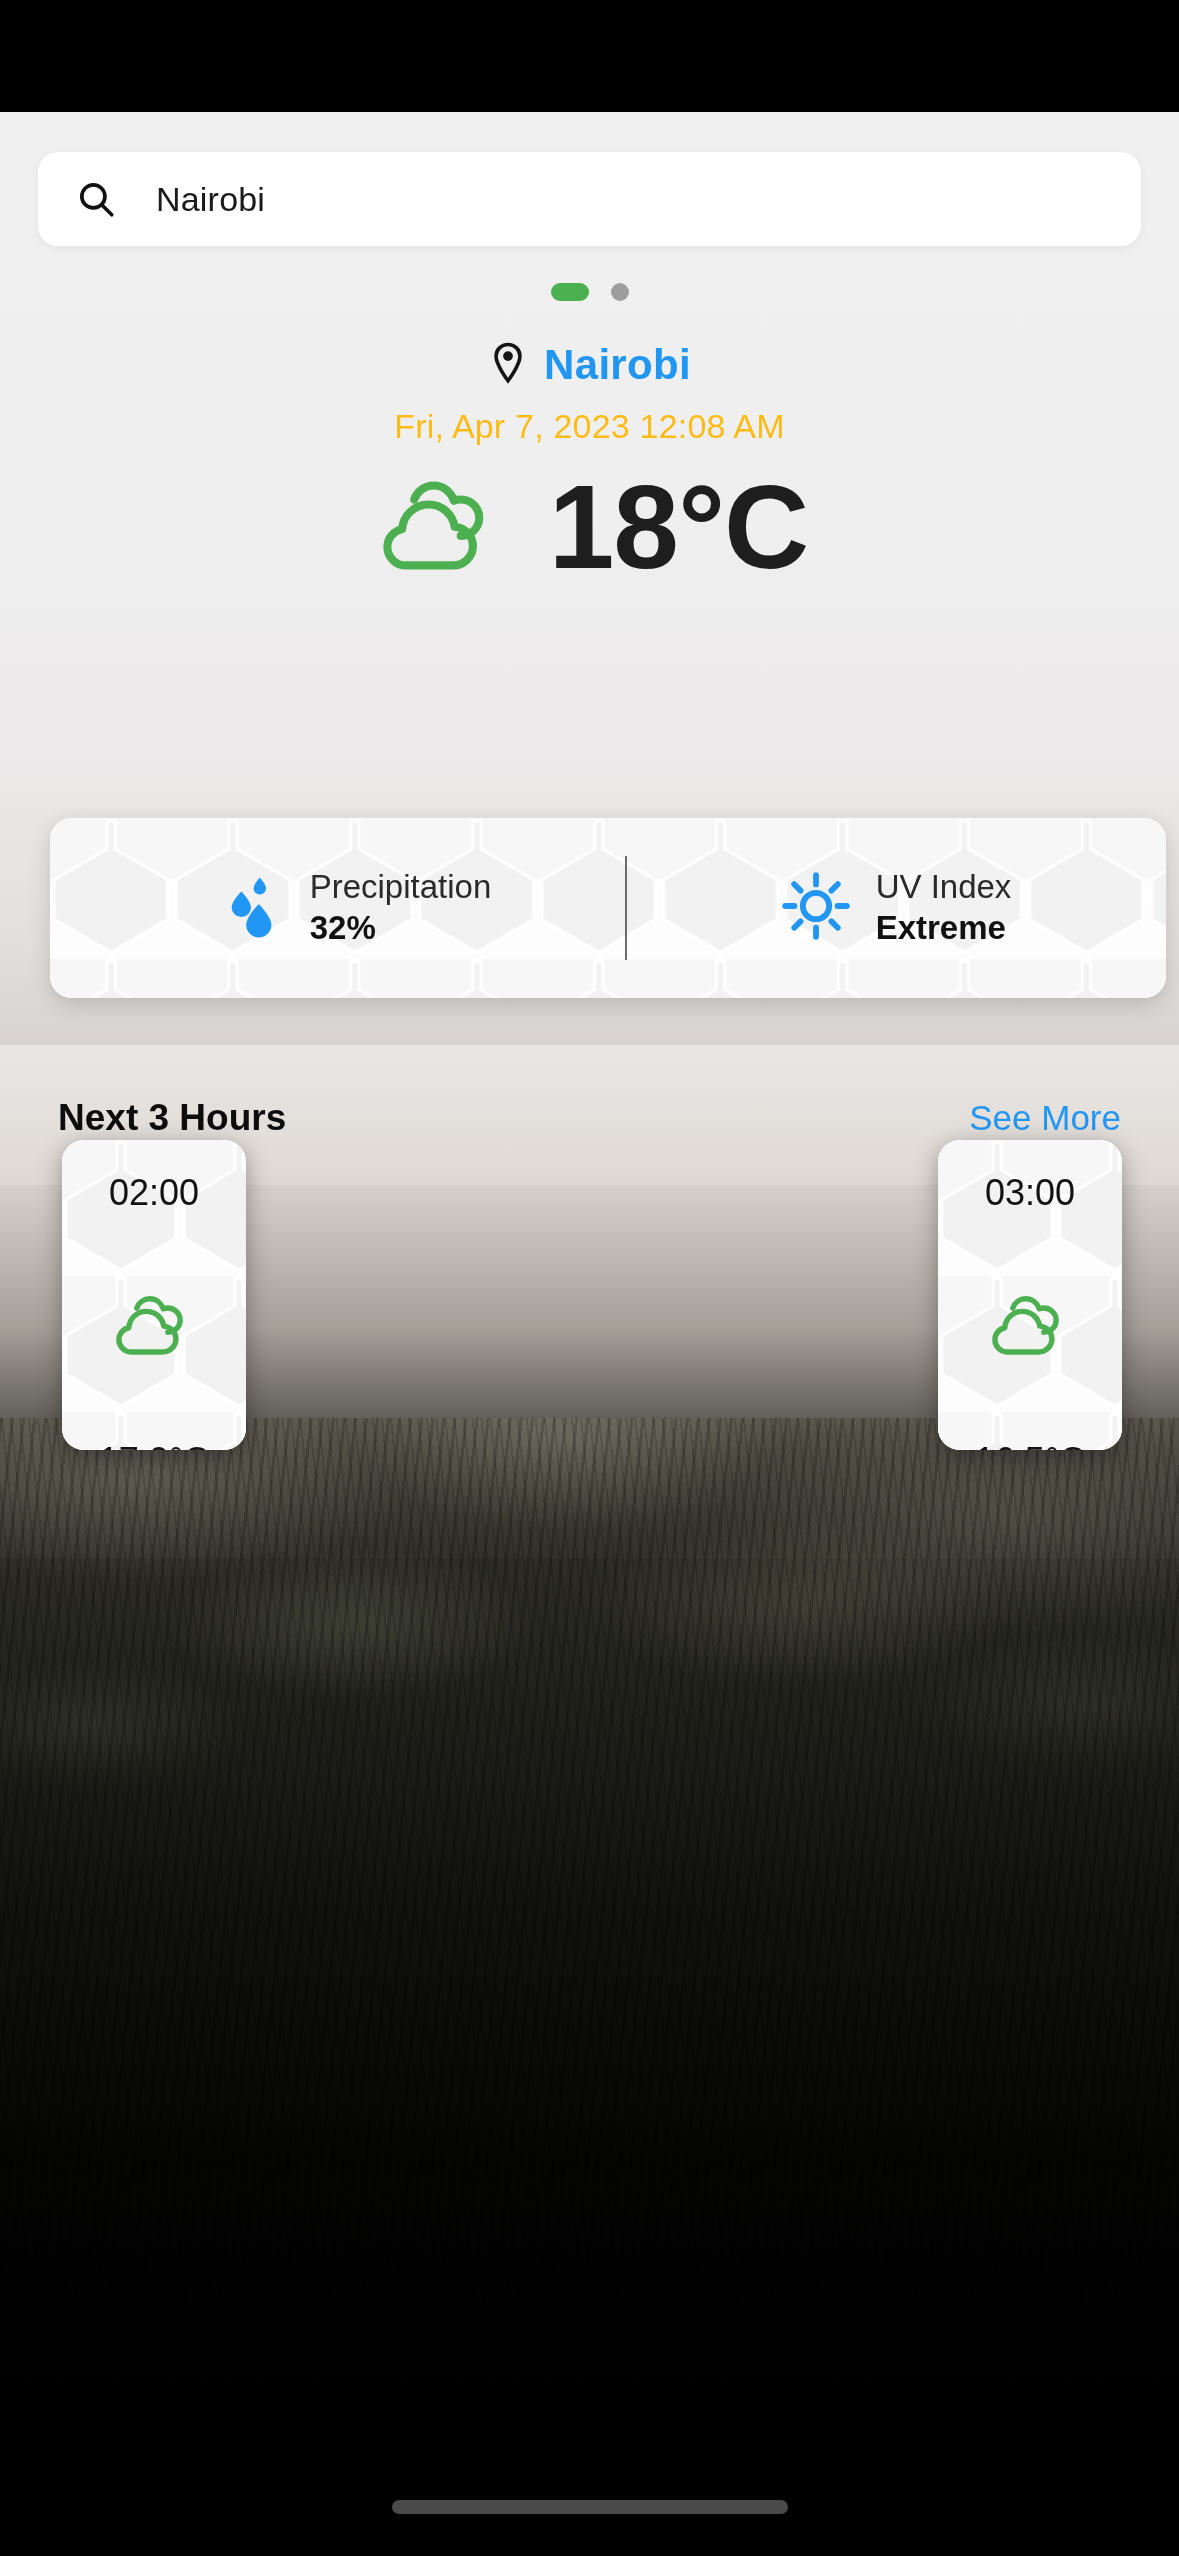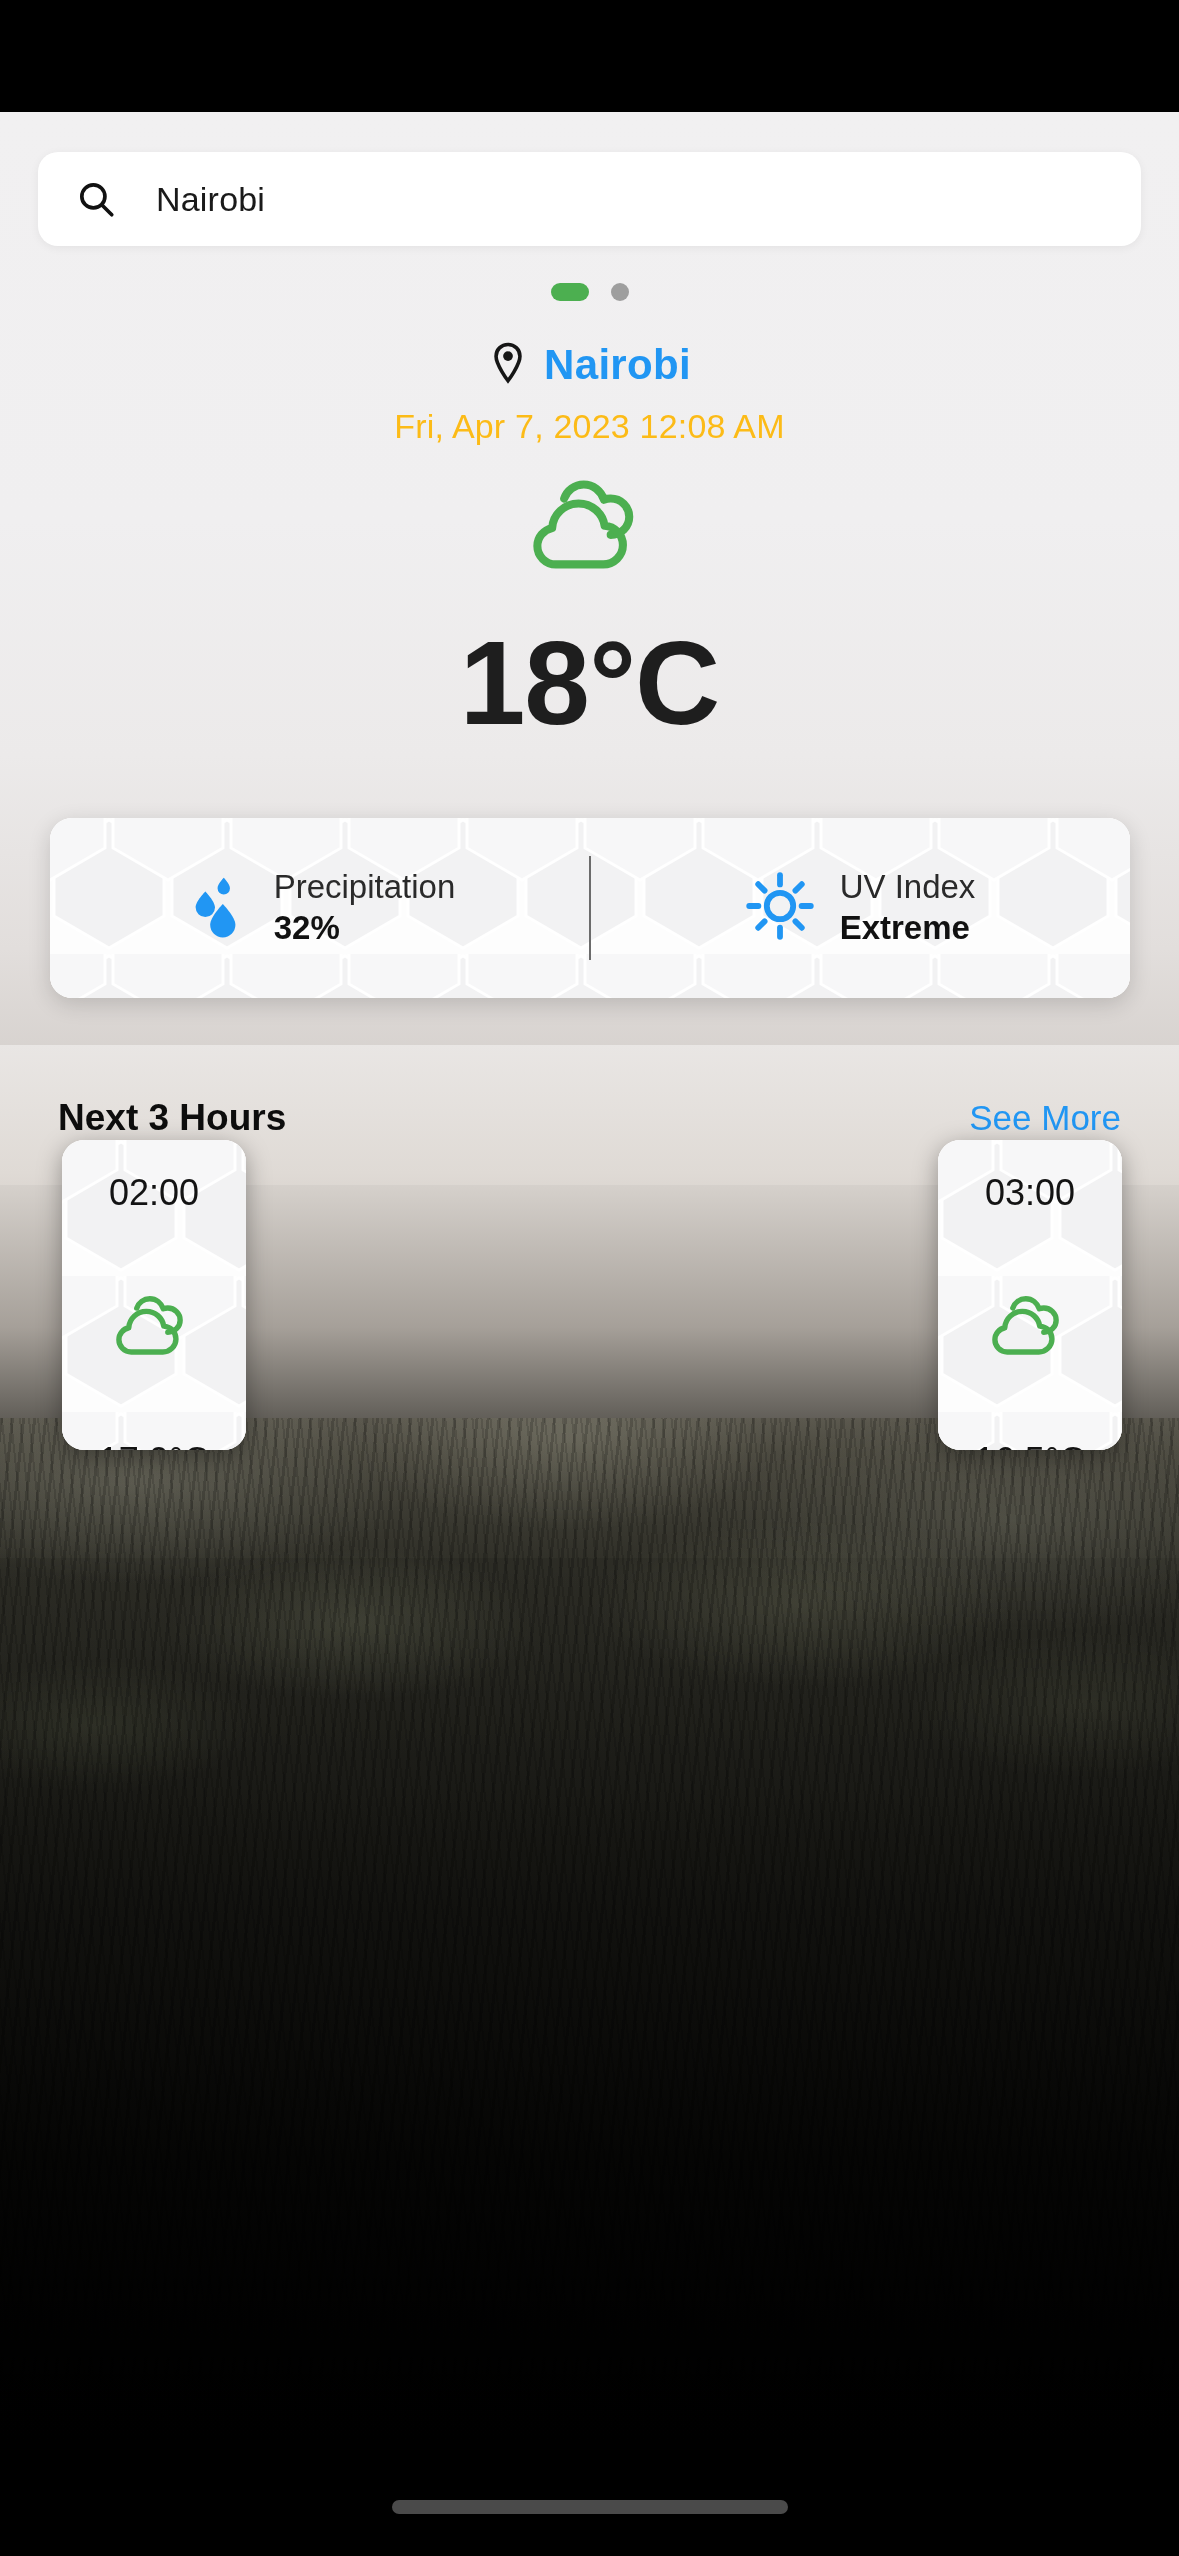--- a/index.html
+++ b/index.html
@@ -43,34 +43,34 @@
   .dots{position:absolute;left:0;top:283px;width:1179px;display:flex;justify-content:center;align-items:center;gap:22px;z-index:30;}
   .dot-active{width:38px;height:18px;border-radius:9px;background:#4caf50;}
   .dot-idle{width:18px;height:18px;border-radius:50%;background:#9e9e9e;}
 
   
   .loc-row{position:absolute;left:0;top:341px;width:1179px;display:flex;justify-content:center;align-items:center;gap:16px;z-index:30;}
   .loc-name{font-size:42px;font-weight:bold;color:#2196f3;letter-spacing:.3px;}
   .date-row{position:absolute;left:0;top:407px;width:1179px;text-align:center;z-index:30;}
   .date-text{font-size:34px;color:#fcbb17;letter-spacing:.2px;}
 
-  .temp-row{position:absolute;left:0;top:468px;width:1179px;display:flex;justify-content:center;align-items:center;gap:40px;z-index:30;flex-direction:column;}
+  .temp-row{position:absolute;left:0;top:468px;width:1179px;display:flex;justify-content:center;align-items:center;gap:40px;z-index:30;}
   .temp-main{font-size:118px;font-weight:bold;color:#1e1e1e;line-height:1;letter-spacing:-1px;}
 
   .detail-block{position:absolute;left:66px;top:622px;width:900px;z-index:30;}
   .detail-line{font-size:38px;font-weight:bold;color:#2b90ef;line-height:1.36;letter-spacing:.1px;}
 
   
   .hexcard{position:relative;background:#fdfdfd;overflow:hidden;}
   .hexcard .hexpattern{position:absolute;inset:0;opacity:1;}
   .hexcard .hexcontent{position:relative;z-index:2;}
 
   
   .stats-card{position:absolute;left:50px;top:818px;width:1080px;height:180px;border-radius:22px;z-index:30;
-    box-shadow:0 6px 22px rgba(0,0,0,.16);}
+    box-shadow:0 6px 22px rgba(0,0,0,.16);padding-left:36px;}
   .stats-inner{display:flex;height:180px;align-items:center;}
   .stat{flex:1;display:flex;align-items:center;justify-content:center;gap:26px;}
   .stat-texts{display:flex;flex-direction:column;justify-content:center;}
   .stat-label{font-size:33px;color:#2a2a2a;line-height:1.24;}
   .stat-value{font-size:33px;font-weight:bold;color:#111;line-height:1.24;}
   .stat-divider{width:2px;height:104px;background:#6b6b6b;flex:none;}
 
   
   .hours-head{position:absolute;left:58px;top:1062px;width:1063px;display:flex;justify-content:space-between;align-items:baseline;z-index:30;}
   .hours-title{font-size:37px;font-weight:bold;color:#0d0d0d;margin-top:35px;}

